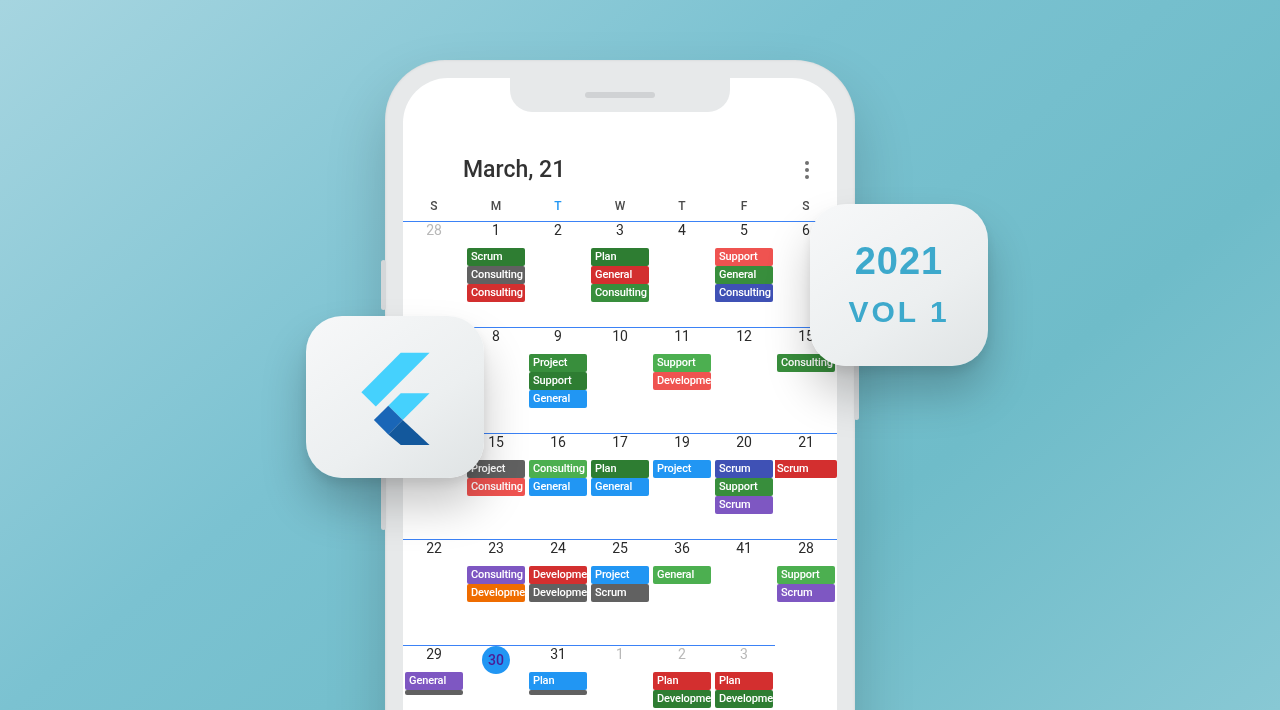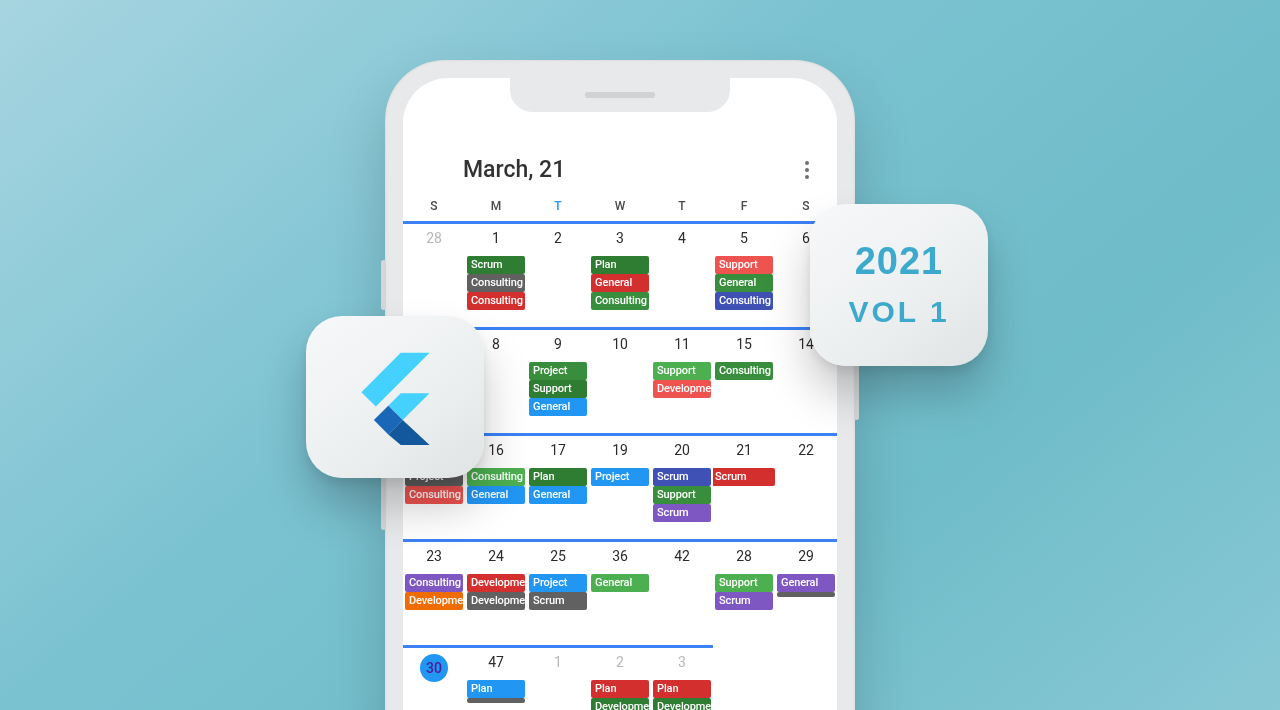--- a/index.html
+++ b/index.html
@@ -99,22 +99,21 @@
   .weekdays .wd { padding:6px 0 8px 0; font-weight:500;}
   .weekdays .wd.today-col { color:#2196f3; }
 
   
   .grid {
     display:grid;
     grid-template-columns: repeat(7, 1fr);
     grid-auto-rows: 106px;
   }
   .cell {
-    border-top:3px solid #3b82f6;
-    padding-top:6px;
+    border-top:1px solid #3b82f6;
     display:flex;
     flex-direction:column;
     align-items:stretch;
     overflow:hidden;
   }
   .daynum {
     text-align:center;
     font-size:14px;
     color:#2b2b2b;
     margin-bottom:10px;
@@ -278,20 +277,24 @@
           <div class="events"></div>
         </div>
         <div class="cell">
           <div class="daynum">11</div>
           <div class="events">
             <div class="ev c-teal normal">Support</div>
             <div class="ev c-salmon normal">Developme</div>
           </div>
         </div>
         <div class="cell">
+          <div class="daynum">12</div>
+          <div class="events"></div>
+        </div>
+        <div class="cell">
           <div class="daynum">15</div>
           <div class="events">
             <div class="ev c-green2 normal">Consulting</div>
           </div>
         </div>
         <div class="cell">
           <div class="daynum">14</div>
           <div class="events"></div>
         </div>
         <div class="cell">
@@ -360,21 +363,21 @@
             <div class="ev c-grey normal">Scrum</div>
           </div>
         </div>
         <div class="cell">
           <div class="daynum">36</div>
           <div class="events">
             <div class="ev c-teal normal">General</div>
           </div>
         </div>
         <div class="cell">
-          <div class="daynum">42</div>
+          <div class="daynum">41</div>
           <div class="events"></div>
         </div>
         <div class="cell">
           <div class="daynum">28</div>
           <div class="events">
             <div class="ev c-teal normal">Support</div>
             <div class="ev c-purple normal">Scrum</div>
           </div>
         </div>
         <div class="cell">
@@ -382,21 +385,21 @@
           <div class="events">
             <div class="ev c-purple normal">General</div>
             <div class="ev c-grey normal"></div>
           </div>
         </div>
         <div class="cell">
           <div class="daynum today"><span>30</span></div>
           <div class="events"></div>
         </div>
         <div class="cell">
-          <div class="daynum">47</div>
+          <div class="daynum">31</div>
           <div class="events">
             <div class="ev c-blue normal">Plan</div>
             <div class="ev c-grey normal"></div>
           </div>
         </div>
         <div class="cell">
           <div class="daynum next">1</div>
           <div class="events"></div>
         </div>
         <div class="cell">

